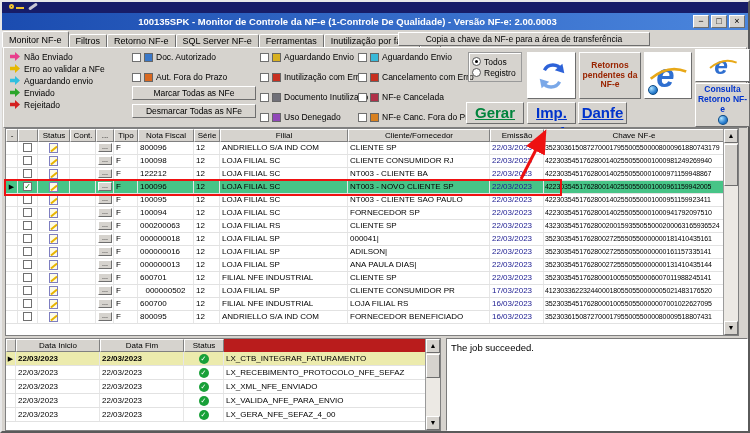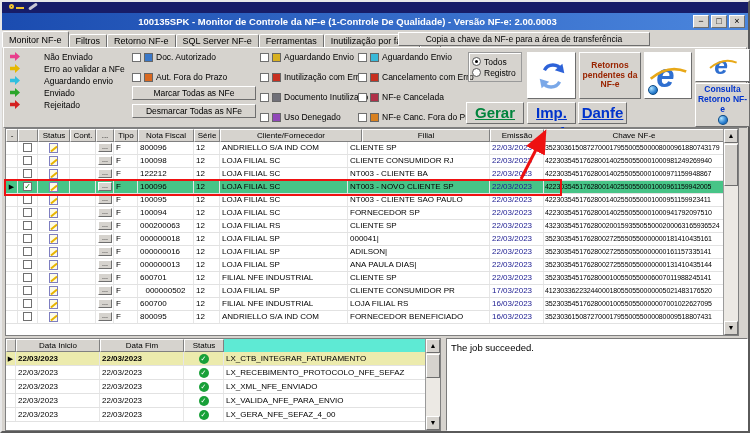--- a/index.html
+++ b/index.html
@@ -23,21 +23,21 @@
   
   .tabbar{left:0;top:28px;width:746px;height:17px;}
   .tab{display:inline-block;vertical-align:bottom;height:14px;margin-top:3px;padding:1px 6px 0;font-size:9px;background:#cfccc6;border:1px solid;border-color:#fff #6e6e6e #9a9a9a #fff;border-radius:2px 2px 0 0;white-space:nowrap;cursor:default;}
   .tab.active{height:17px;margin-top:0;padding-top:3px;background:#d6d3ce;border-bottom-color:#d6d3ce;}
   .copy-btn{left:396px;top:2px;width:252px;height:14px;font-size:8.5px;text-align:center;line-height:12px;white-space:nowrap;overflow:hidden;cursor:default;}
 
   
   .panel{left:1px;top:45px;width:744px;height:81px;border:1px solid;border-color:#fff #808080 #808080 #fff;background:#d6d3ce;}
   .legend{left:6px;top:4px;display:flex;flex-direction:column;gap:3px;}
   .leg{display:flex;align-items:center;gap:4px;height:9px;}
-  .leg .lbl{font-size:8.5px;white-space:nowrap;margin-left:20px;}
+  .leg .lbl{font-size:8.5px;white-space:nowrap;}
   .arr{width:10px;height:9px;clip-path:polygon(0 30%,50% 30%,50% 0,100% 50%,50% 100%,50% 70%,0 70%);background:#888;}
   .chk-col{display:flex;flex-direction:column;gap:10px;}
   .chk-row{display:flex;align-items:center;gap:3px;height:10px;white-space:nowrap;}
   .cbx{width:9px;height:9px;background:#fff;border:1px solid #707070;font-size:8px;line-height:8px;text-align:center;color:#007000;flex:none;}
   .mini-ic{width:9px;height:9px;border:1px solid #666;flex:none;background:#999;}
   .chk-row .lbl{font-size:8.5px;}
   .panel-btn{font-size:8.5px;text-align:center;line-height:12px;white-space:nowrap;cursor:default;}
   .radio-grp{left:464px;top:4px;width:54px;height:30px;border:1px solid #9a9a9a;box-shadow:inset 1px 1px 0 #fff;padding:3px 3px;}
   .radio-row{display:flex;align-items:center;gap:3px;height:11px;font-size:8.5px;}
   .radio{width:9px;height:9px;border-radius:50%;border:1px solid #555;background:#fff;flex:none;}
@@ -64,21 +64,21 @@
   .dic{display:block;width:9px;height:10px;margin:1px auto;background:#fdfbe8;border:1px solid #7e7ec0;position:relative;}
   .dic::after{content:"";position:absolute;left:0;top:4px;width:8px;height:2px;background:#e8b400;transform:rotate(-40deg);}
   .mini{display:block;width:14px;height:9px;margin:1px auto;font-size:7px;line-height:6px;text-align:center;}
 
   
   .vsb{position:absolute;top:0;bottom:0;width:15px;background:#ece9e4;border-left:1px solid #9a9a9a;}
   .vsb .sbtn{position:absolute;left:0;width:14px;height:14px;font-size:7px;line-height:12px;text-align:center;cursor:default;}
   .vsb .thumb{position:absolute;left:0;width:14px;cursor:default;}
 
   
-  .pgrid{left:3px;top:336px;width:436px;height:93px;border:1px solid #808080;background:#5eead4;}
+  .pgrid{left:3px;top:336px;width:436px;height:93px;border:1px solid #808080;background:#b91c1c;}
   .pgrid .grid-header{width:419px;}
   .pgrid .grid-body{width:419px;top:13px;}
   .pr{display:flex;height:14px;border-bottom:1px solid #e2e2e2;background:#fff;}
   .pr.sel2{background:#ecebad;}
   .pr.sel2 .gc.inicio,.pr.sel2 .gc.fim{font-weight:bold;}
   .pr .gc{line-height:13px;}
   .okc{display:block;width:10px;height:10px;margin:2px auto;border-radius:50%;background:#18a038;color:#fff;font-size:7px;line-height:10px;text-align:center;}
   .job{left:444px;top:336px;width:302px;height:93px;padding:3px 4px;font-size:9.5px;background:#fff;border:1px solid;border-color:#7a7a7a #fff #fff #7a7a7a;}
 
   
@@ -245,22 +245,22 @@
   <div class="grid abs">
     <div class="grid-header">
         <div class="hc" style="width: 12px;">-</div>
         <div class="hc" style="width: 20px;"></div>
         <div class="hc" style="width: 32px;">Status</div>
         <div class="hc" style="width: 26px;">Cont.</div>
         <div class="hc" style="width: 18px;">...</div>
         <div class="hc" style="width: 24px;">Tipo</div>
         <div class="hc" style="width: 56px;">Nota Fiscal</div>
         <div class="hc" style="width: 26px;">Série</div>
+        <div class="hc" style="width: 128px;">Filial</div>
         <div class="hc" style="width: 142px;">Cliente/Fornecedor</div>
-        <div class="hc" style="width: 128px;">Filial</div>
         <div class="hc" style="width: 54px;">Emissão</div>
         <div class="hc" style="width: 180px;">Chave NF-e</div>
       </div>
     <div class="grid-body">
         <div class="gr">
           <div class="gc marker" style="width: 12px;"></div>
           <div class="gc check" style="width: 20px;">
             <span class="cb"></span>
           </div>
           <div class="gc status" style="width: 32px;">

